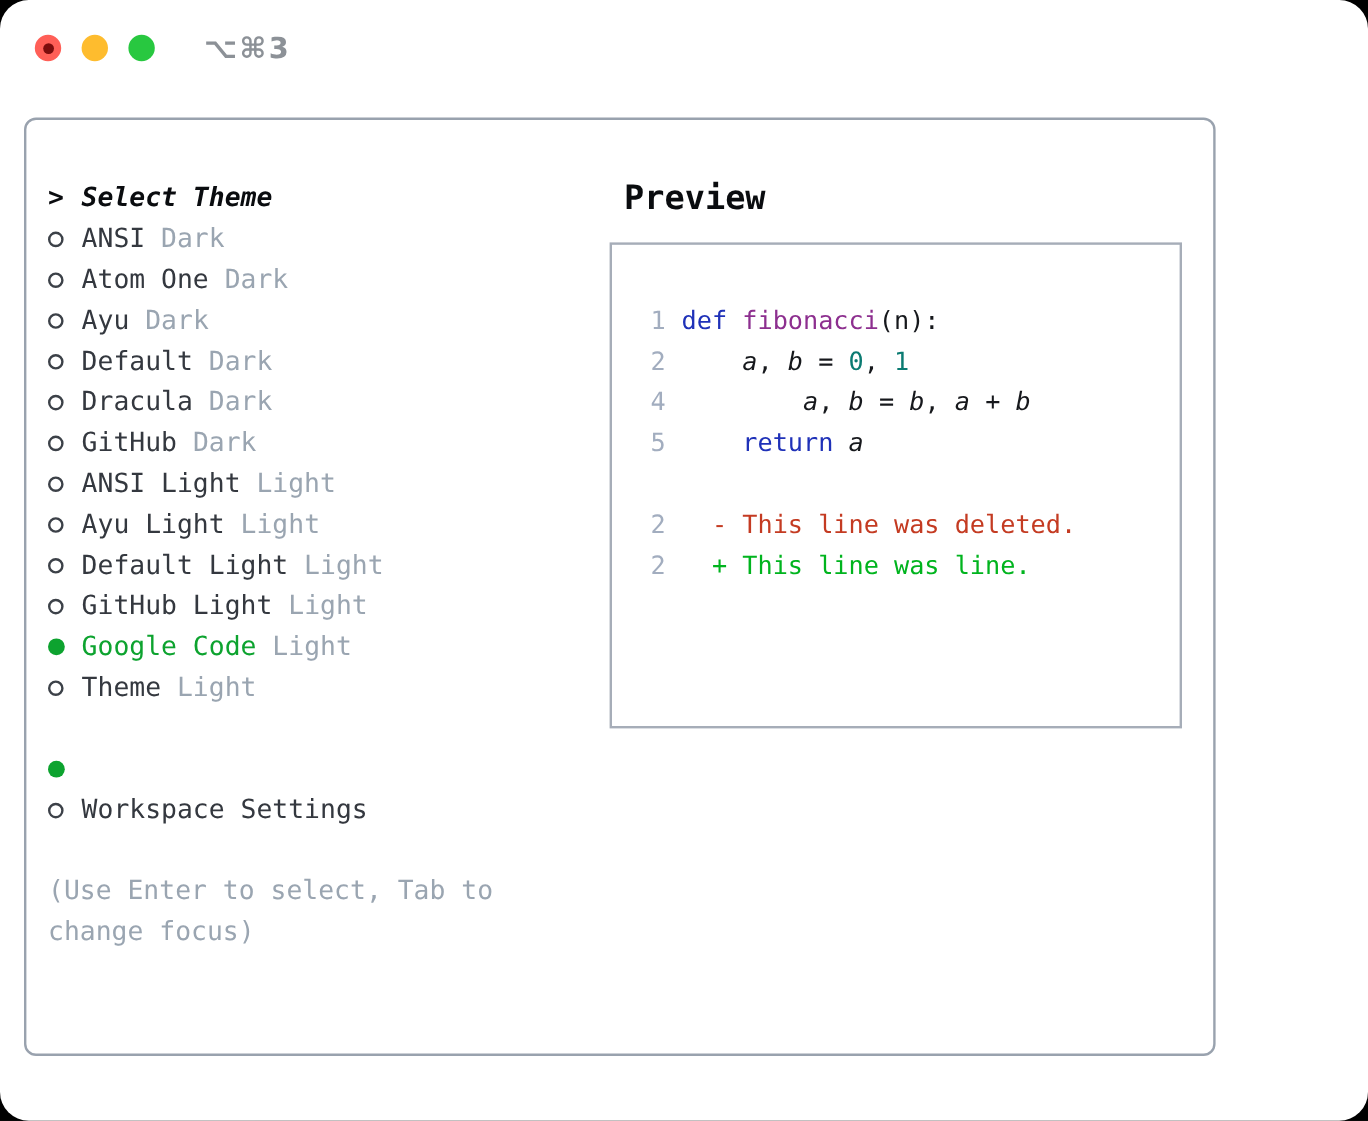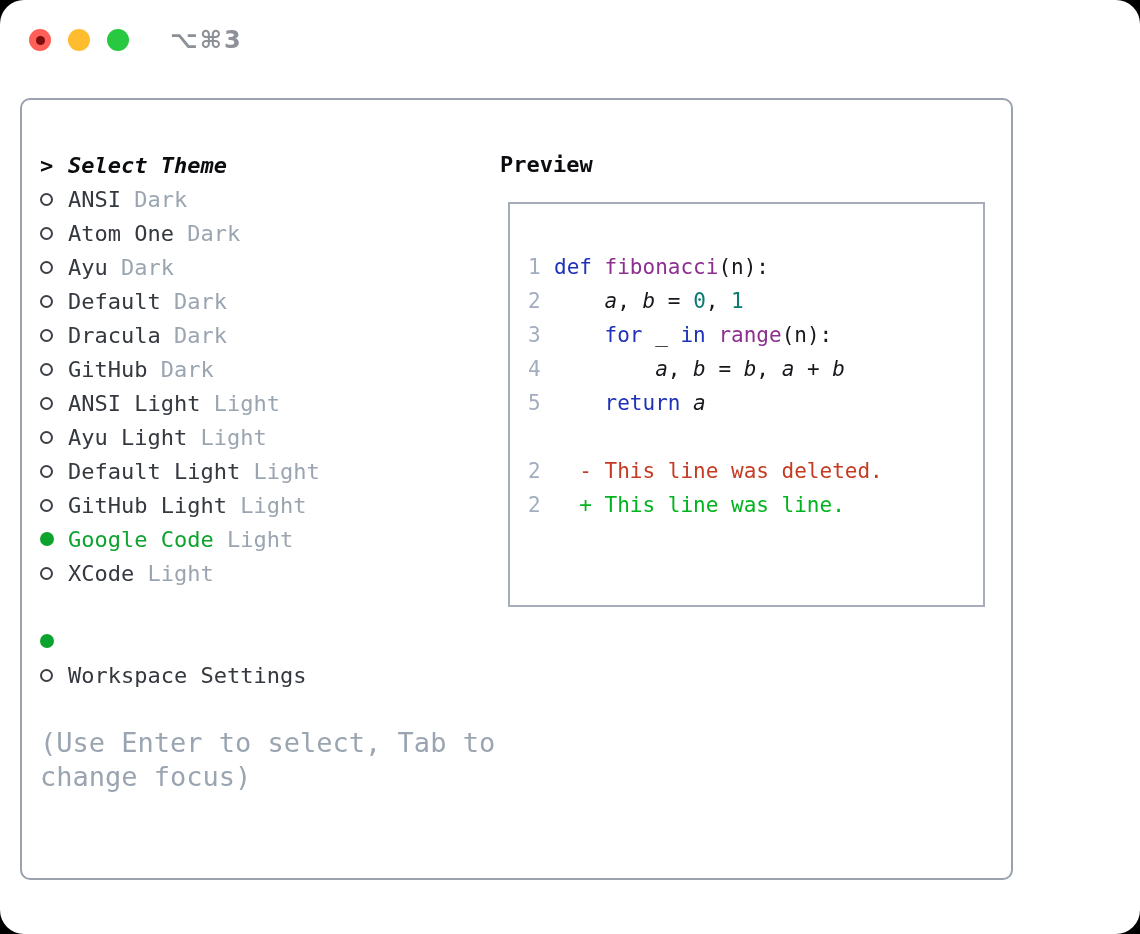--- a/index.html
+++ b/index.html
@@ -39,28 +39,28 @@
   .row { display:flex; align-items:center; height:34px; font-size:22px; white-space:pre; }
   .row.blank { height:34px; }
   .marker { width:28px; flex:0 0 28px; display:inline-flex; align-items:center; }
   .marker.caret { font-weight:700; color:var(--c-header); }
   .bullet { width:13px; height:13px; border-radius:50%; border:2px solid var(--c-bullet); }
   .bullet.filled { border:none; background:var(--c-selected); width:14px; height:14px; }
   .hdr { font-weight:700; color:var(--c-header);font-style:italic; }
   .t-name { color:var(--c-list_name); }
   .t-name.sel { color:var(--c-selected); }
   .t-suffix { color:var(--c-list_suffix); }
-  .hint { font-size:27px; line-height:34px; color:var(--c-hint); white-space:pre-wrap; }
+  .hint { font-size:22px; line-height:34px; color:var(--c-hint); white-space:pre-wrap; }
 
   
-  .preview-title { height:34px; line-height:34px; font-size:22px; font-weight:700; color:var(--c-header); }
+  .preview-title { height:34px; line-height:34px; font-size:28px; font-weight:700; color:var(--c-header);margin-left:20px; }
   .preview-pane {
     margin-left:8px; margin-top:20px; width:477px; height:405px;
     border:2px solid var(--c-preview_border); background:#fff;
-    padding:46px 18px 0 18px; overflow:hidden;
+    padding:46px 18px 0 32px; overflow:hidden;
   }
   .cline { white-space:pre; font-size:21px; line-height:34px; height:34px; }
   .ln { display:inline-block; min-width:13px; margin-right:13px; color:var(--c-ln); }
   .tk-kw  { color:var(--c-kw); }
   .tk-fn  { color:var(--c-fn); }
   .tk-num { color:var(--c-num); }
   .tk-var { color:var(--c-var); font-style:italic; }
   .tk-plain { color:var(--c-plain); }
   .tk-ctx { color:var(--c-ctx); }
   .tk-del { color:var(--c-del); }
@@ -91,21 +91,21 @@
           <div class="row"><span class="marker"><span class="bullet"></span></span><span class="t-name">Atom One</span><span class="t-suffix"> Dark</span></div>
           <div class="row"><span class="marker"><span class="bullet"></span></span><span class="t-name">Ayu</span><span class="t-suffix"> Dark</span></div>
           <div class="row"><span class="marker"><span class="bullet"></span></span><span class="t-name">Default</span><span class="t-suffix"> Dark</span></div>
           <div class="row"><span class="marker"><span class="bullet"></span></span><span class="t-name">Dracula</span><span class="t-suffix"> Dark</span></div>
           <div class="row"><span class="marker"><span class="bullet"></span></span><span class="t-name">GitHub</span><span class="t-suffix"> Dark</span></div>
           <div class="row"><span class="marker"><span class="bullet"></span></span><span class="t-name">ANSI Light</span><span class="t-suffix"> Light</span></div>
           <div class="row"><span class="marker"><span class="bullet"></span></span><span class="t-name">Ayu Light</span><span class="t-suffix"> Light</span></div>
           <div class="row"><span class="marker"><span class="bullet"></span></span><span class="t-name">Default Light</span><span class="t-suffix"> Light</span></div>
           <div class="row"><span class="marker"><span class="bullet"></span></span><span class="t-name">GitHub Light</span><span class="t-suffix"> Light</span></div>
           <div class="row"><span class="marker"><span class="bullet filled"></span></span><span class="t-name sel">Google Code</span><span class="t-suffix"> Light</span></div>
-          <div class="row"><span class="marker"><span class="bullet"></span></span><span class="t-name">XCode</span><span class="t-suffix"> Light</span></div>
+          <div class="row"><span class="marker"><span class="bullet"></span></span><span class="t-name">Theme</span><span class="t-suffix"> Light</span></div>
         </div>
 
       <div class="row blank"></div>
 
 
       <div>
           <div class="row"><span class="marker"><span class="bullet filled"></span></span></div>
           <div class="row"><span class="marker"><span class="bullet"></span></span><span class="t-name">Workspace Settings</span></div>
         </div>
 
@@ -114,21 +114,20 @@
       <div class="hint">(Use Enter to select, Tab to</div>
       <div class="hint">change focus)</div>
     </div>
 
     <div class="right-panel">
       <div class="preview-title">Preview</div>
       <div class="preview-pane">
         <div>
             <div class="cline"><span class="ln">1</span><span class="tk-kw">def </span><span class="tk-fn">fibonacci</span><span class="tk-plain">(n):</span></div>
             <div class="cline"><span class="ln">2</span><span class="tk-plain">    </span><span class="tk-var">a</span><span class="tk-plain">, </span><span class="tk-var">b</span><span class="tk-plain"> = </span><span class="tk-num">0</span><span class="tk-plain">, </span><span class="tk-num">1</span></div>
-            <div class="cline"><span class="ln">3</span><span class="tk-plain">    </span><span class="tk-kw">for</span><span class="tk-plain"> _ </span><span class="tk-kw">in</span><span class="tk-plain"> </span><span class="tk-fn">range</span><span class="tk-plain">(n):</span></div>
             <div class="cline"><span class="ln">4</span><span class="tk-plain">        </span><span class="tk-var">a</span><span class="tk-plain">, </span><span class="tk-var">b</span><span class="tk-plain"> = </span><span class="tk-var">b</span><span class="tk-plain">, </span><span class="tk-var">a</span><span class="tk-plain"> + </span><span class="tk-var">b</span></div>
             <div class="cline"><span class="ln">5</span><span class="tk-plain">    </span><span class="tk-kw">return</span><span class="tk-plain"> </span><span class="tk-var">a</span></div>
             <div class="cline"><span class="ln"> </span></div>
             <div class="cline"><span class="ln">2</span><span class="tk-del">  - This line was deleted.</span></div>
             <div class="cline"><span class="ln">2</span><span class="tk-add">  + This line was line.</span></div>
           </div>
       </div>
     </div>
 
   </div>

